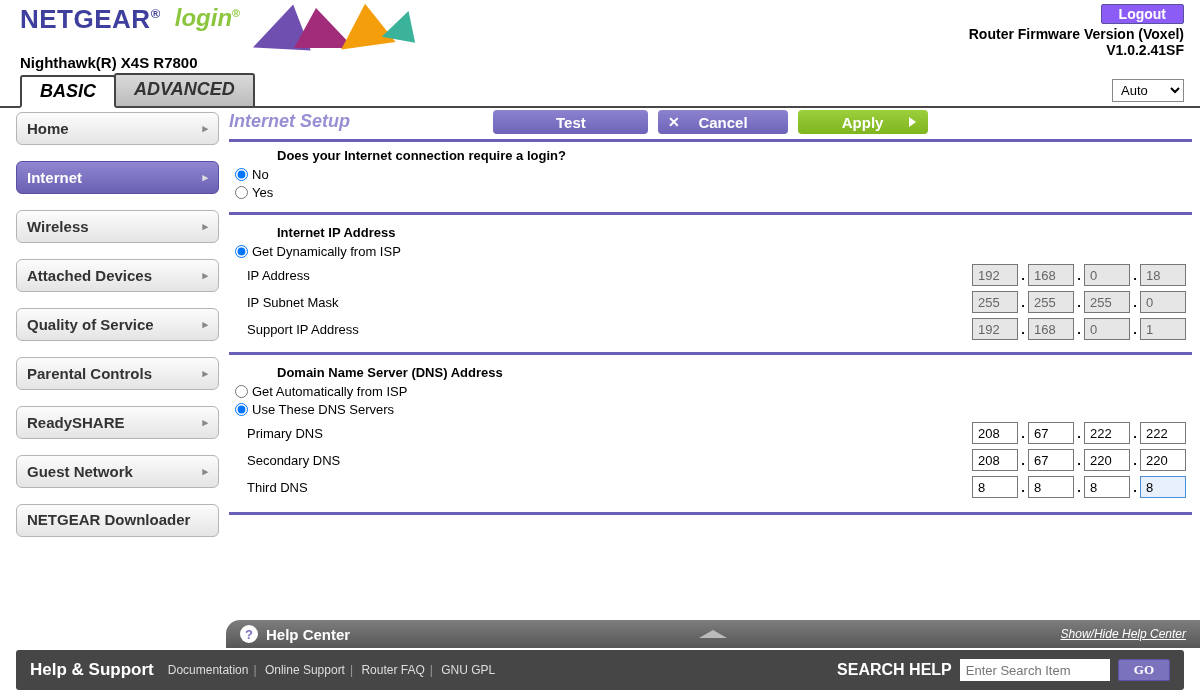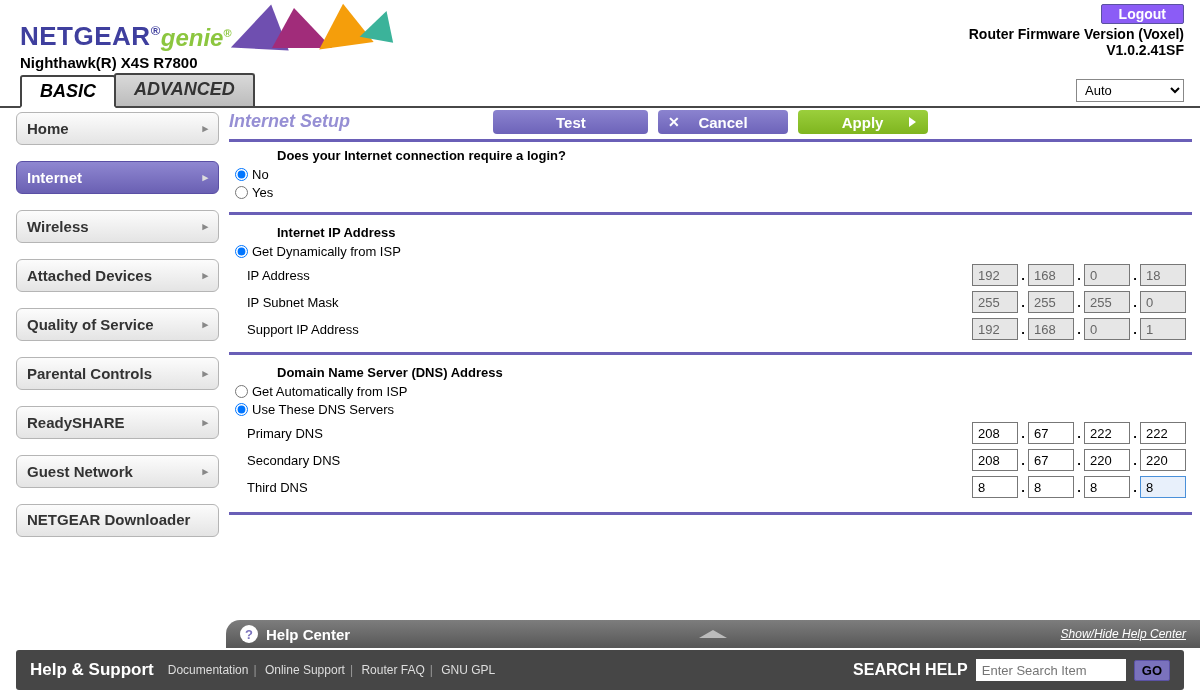--- a/index.html
+++ b/index.html
@@ -2,21 +2,21 @@
 <html><head>
   <meta charset="utf-8">
   <style>
     * { box-sizing: border-box; margin: 0; padding: 0; }
     body { font-family: Arial, Helvetica, sans-serif; font-size: 13px; background: #fff; width: 1200px; height: 694px; overflow: hidden; position: relative; }
     
     
     .header { padding: 4px 16px 0 20px; }
     .logo-row { display: flex; align-items: flex-start; justify-content: space-between; }
     .logo-block { display: flex; flex-direction: column; }
-    .logo { display: flex; align-items: flex-end; gap: 0; }
+    .logo { display: flex; align-items: flex-start; gap: 14px; }
     .netgear-text { font-weight: 900; font-size: 26px; color: #3f3f9e; letter-spacing: 0.5px; }
     .netgear-text .reg { font-size: 13px; vertical-align: super; }
     .genie-text { font-weight: 700; font-size: 24px; color: #8cc63f; font-style: italic; }
     .genie-text .reg { font-size: 11px; vertical-align: super; font-style: normal; }
     .model { font-weight: 700; font-size: 15px; color: #000; margin-top: 2px; }
     .geo-shape { width: 180px; height: 48px; position: relative; margin-left: -10px; }
     .geo-shape .tri { position: absolute; width: 0; height: 0; }
     .geo-shape .t1 { border-left: 38px solid transparent; border-right: 20px solid transparent; border-bottom: 45px solid #6f4fb0; left: 10px; top: 0; transform: rotate(3deg); }
     .geo-shape .t2 { border-left: 22px solid transparent; border-right: 38px solid transparent; border-bottom: 40px solid #a12c7a; left: 50px; top: 4px; }
     .geo-shape .t3 { border-left: 30px solid transparent; border-right: 25px solid transparent; border-bottom: 42px solid #f59e0b; left: 94px; top: 0; transform: rotate(-8deg);}
@@ -24,21 +24,21 @@
     .right-header { text-align: right; }
     .logout-btn { background: #8b5cf6; color: #fff; border: 1px solid #5a52a0; border-radius: 2px; padding: 1px 17px; font-weight: 700; font-size: 14px; cursor: pointer; }
     .fw-line1 { font-weight: 700; font-size: 14px; color: #000; margin-top: 2px; }
     .fw-line2 { font-weight: 700; font-size: 14px; color: #000; }
 
     
     .tabs-row { display: flex; align-items: flex-end; padding: 0 16px 0 20px; border-bottom: 2px solid #474747; margin-top: 2px; justify-content: space-between;}
     .tabs { display: flex; gap: 0; }
     .tab { border: 2px solid #444; border-bottom: none; padding: 4px 18px; font-weight: 900; font-size: 18px; font-style: italic; background: linear-gradient(#d9d9d9,#bcbcbc); color: #333; cursor: pointer; border-top-left-radius: 3px; border-top-right-radius: 3px; margin-right: -2px; }
     .tab.active { background: #fff; color: #000; position: relative; z-index: 2; border-bottom: 2px solid #fff; top: 2px;}
-    .lang-select { background: #fff; border: 1px solid #888; font-size: 13px; padding: 2px 4px; width: 108px; margin-bottom: 4px; }
+    .lang-select { background: #fff; border: 1px solid #888; font-size: 13px; padding: 2px 4px; width: 72px; margin-bottom: 4px; }
 
     
     .body { display: flex; padding-left: 16px; height: 548px; }
     .sidebar { width: 207px; padding-top: 4px; padding-right: 4px; }
     .side-item { display: flex; justify-content: space-between; align-items: center; background: linear-gradient(#fcfcfc,#e4e4e4); border: 1px solid #b5b5b5; border-radius: 6px; padding: 7px 10px; margin-bottom: 16px; font-weight: 700; font-size: 15px; color: #333; cursor: pointer; gap: 36px; }
     .side-item.active { background: linear-gradient(#8f87d1,#6a60b3); color: #fff; border-color: #5a4fa5; }
     .side-item .arr { font-size: 11px; color: #888; }
     .side-item.active .arr { color: #ddd; }
     .side-item.tall { line-height: 1.1; padding: 7px 10px; }
 
@@ -75,35 +75,35 @@
 
     
     .footer { position: absolute; left: 16px; right: 16px; bottom: 4px; height: 40px; background: #464646; color: #fff; display: flex; align-items: center; padding: 0 14px; border-radius: 3px; }
     .footer .hs { font-weight: 700; font-size: 17px; margin-right: 14px; }
     .footer .links { font-size: 12px; color: #ddd; }
     .footer .links .sep-v { color: #999; margin: 0 5px; }
     .footer .links span { cursor: pointer; }
     .footer .right { margin-left: auto; display: flex; align-items: center; gap: 8px; }
     .footer .right .lbl { font-weight: 700; font-size: 16px; }
     .footer .right input { width: 150px; height: 22px; border: none; padding: 2px 6px; font-size: 13px; }
-    .footer .right .go { background: #7a72bd; border: 1px solid #5b52a5; color: #000000; font-weight: 700; padding: 2px 7px; font-size: 13px; cursor: pointer; border-radius: 2px; }
+    .footer .right .go { background: #7a72bd; border: 1px solid #5b52a5; color: #ffffff; font-weight: 700; padding: 2px 15px; font-size: 13px; cursor: pointer; border-radius: 2px; font-family: Liberation Serif, serif; }
 
     ::-webkit-scrollbar { width: 16px; }
     ::-webkit-scrollbar-thumb { background: #c1c1c1; border: 3px solid #f1f1f1; border-radius: 8px; }
     ::-webkit-scrollbar-track { background: #f1f1f1; }
   </style>
 </head>
 <body>
 
 <div class="header">
   <div class="logo-row">
     <div class="logo-block">
       <div class="logo">
         <span class="netgear-text"><span>NETGEAR</span><span class="reg">®</span></span>
-        <span class="genie-text"><span>genie</span><span class="reg">®</span></span>
+        <span class="genie-text"><span>login</span><span class="reg">®</span></span>
         <div class="geo-shape">
           <div class="tri t1"></div>
             <div class="tri t2"></div>
             <div class="tri t3"></div>
             <div class="tri t4"></div>
         </div>
       </div>
       <div class="model">Nighthawk(R) X4S R7800</div>
     </div>
     <div class="right-header">

